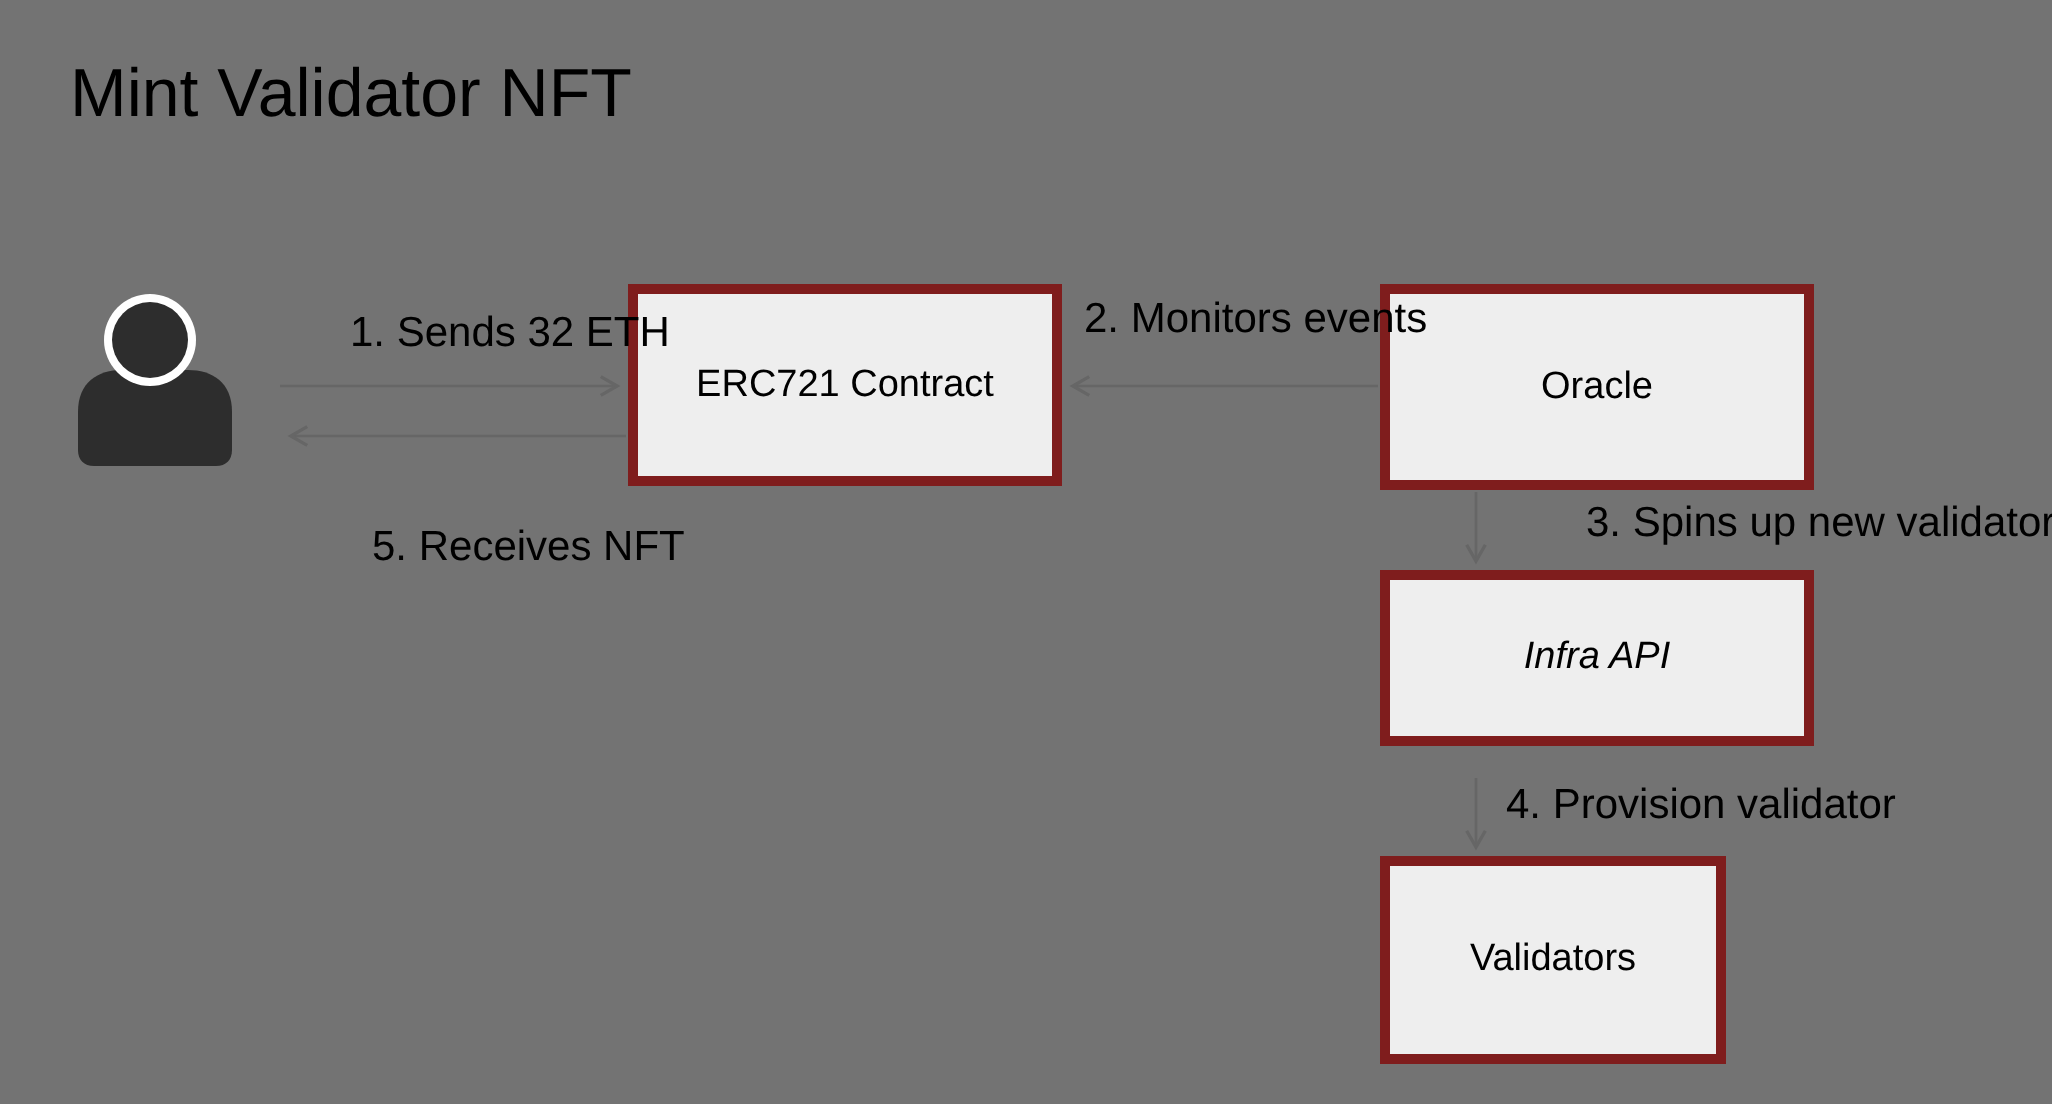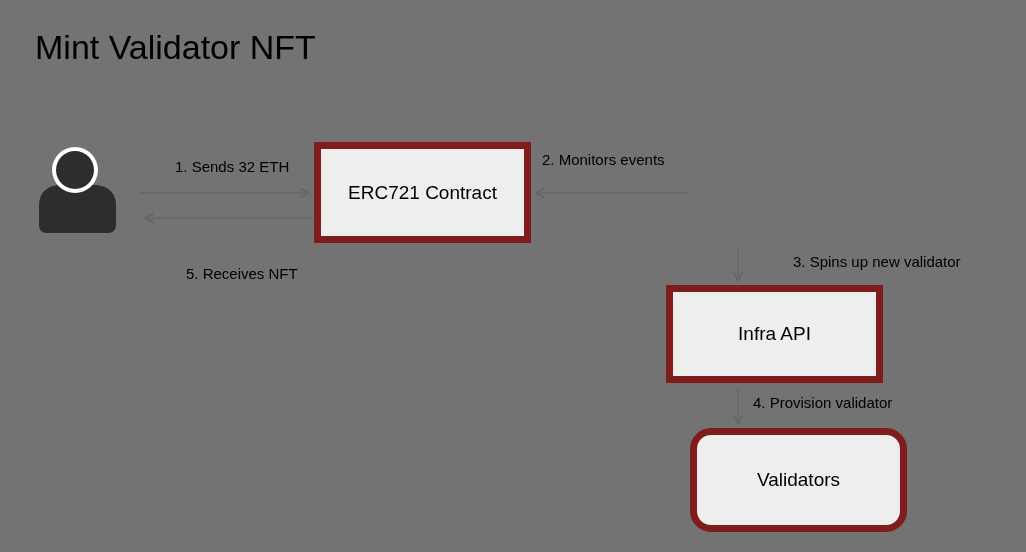--- a/index.html
+++ b/index.html
@@ -26,35 +26,35 @@
     position: absolute;
     left: 0;
     top: 0;
     width: 1026px;
     height: 552px;
     pointer-events: none;
   }
   .node {
     position: absolute;
     background: #eeeeee;
-    border: 7px solid #7f1d1d;
+    border: 5px solid #7f1d1d;
     box-sizing: border-box;
     display: flex;
     align-items: center;
     justify-content: center;
     font-size: 19px;
     white-space: nowrap;
   }
   .node-erc721     { left: 314px; top: 142px; width: 217px; height: 101px; }
   .node-oracle     { left: 690px; top: 142px; width: 217px; height: 103px; }
-  .node-infra      { left: 666px; top: 285px; width: 217px; height: 98px; }
-  .node-validators { left: 690px; top: 428px; width: 217px; height: 104px; border-radius: 21px; }
+  .node-infra      { left: 690px; top: 285px; width: 217px; height: 88px; font-style: italic; }
+  .node-validators { left: 690px; top: 428px; width: 173px; height: 104px; }
   .edge-label {
     position: absolute;
-    font-size: 15px;
+    font-size: 21px;
     line-height: 17px;
     white-space: nowrap;
   }
   .label-1 { left: 175px; top: 158px; }
   .label-2 { left: 542px; top: 151px; }
   .label-3 { left: 793px; top: 253px; }
   .label-4 { left: 753px; top: 394px; }
   .label-5 { left: 186px; top: 237px; margin-top: 28px; }
   .actor {
     position: absolute;
@@ -89,20 +89,23 @@
       <path d="M0,79 L0,60 C0,45 10,39 22,39 L55,39 C67,39 77,45 77,60 L77,79 C77,84 74,87 69,87 L8,87 C3,87 0,84 0,79 Z" fill="#2d2d2d"></path>
       <circle cx="36" cy="24" r="23" fill="#ffffff"></circle>
       <circle cx="36" cy="24" r="19" fill="#2d2d2d"></circle>
     </svg>
   </div>
 
   <div class="node node-erc721">
     <span>ERC721 Contract</span>
   </div>
 
+  <div class="node node-oracle">
+    <span>Oracle</span>
+  </div>
 
   <div class="node node-infra">
     <span>Infra API</span>
   </div>
 
   <div class="node node-validators">
     <span>Validators</span>
   </div>
 
   <div class="edge-label label-1">1. Sends 32 ETH</div>

